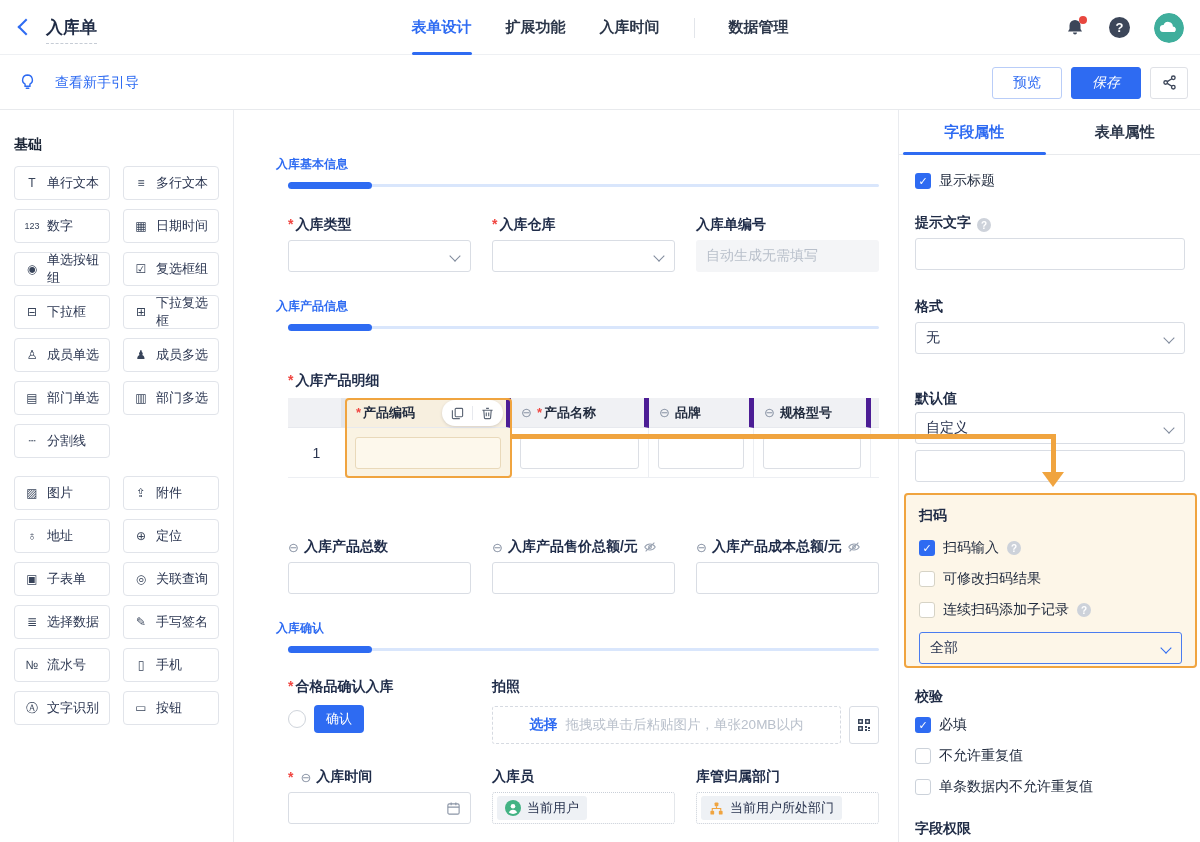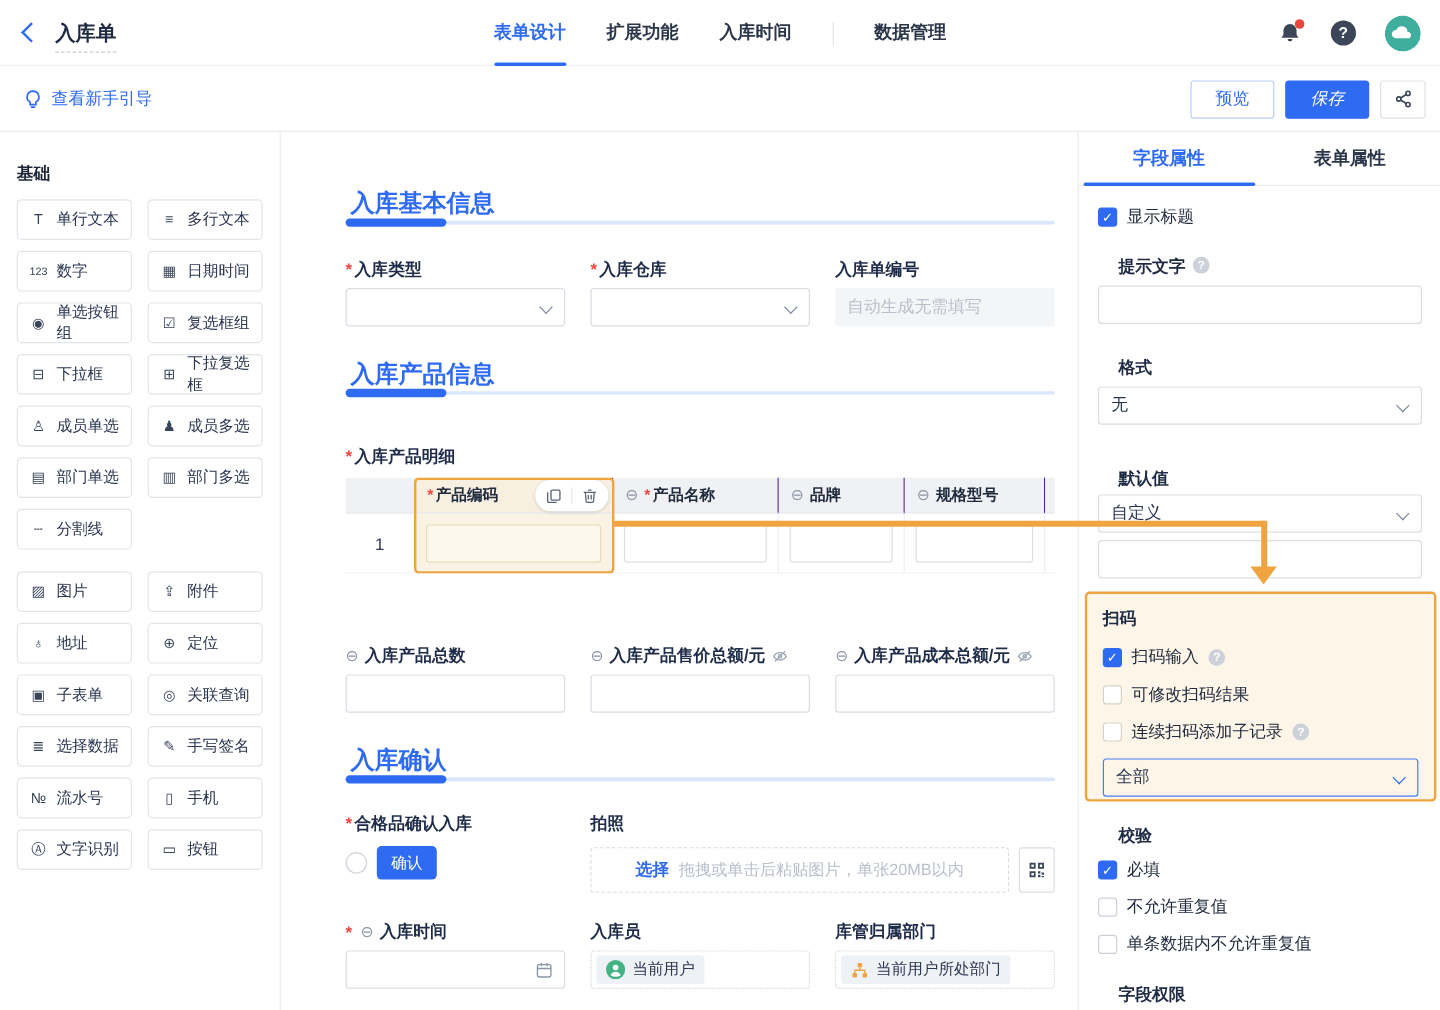--- a/index.html
+++ b/index.html
@@ -24,62 +24,62 @@
   .h-right { position:absolute; right:16px; top:0; height:55px; display:flex; align-items:center; gap:24px; }
   .bell-wrap { position:relative; width:20px; height:20px; cursor:pointer; }
   .bell-dot { position:absolute; right:-2px; top:-2px; width:8px; height:8px; background:#e8473f; border-radius:50%; }
   .help-circle { width:21px; height:21px; border-radius:50%; background:#3c4659; color:#fff; font-size:13px;
             font-weight:700; display:flex; align-items:center; justify-content:center; cursor:pointer; }
   .avatar { width:30px; height:30px; border-radius:50%; cursor:pointer; }
 
   
   .toolbar { position:absolute; left:0; top:56px; width:1200px; height:54px; background:#fff;
              border-bottom:1px solid #e8eaed; display:flex; align-items:center; }
-  .guide { position:absolute; left:20px; display:flex; align-items:center; gap:8px; color:#2e6bf2;
+  .guide { position:absolute; left:20px; display:flex; align-items:flex-start; gap:20px; color:#2e6bf2;
            font-size:14px; cursor:pointer; }
   .tb-right { position:absolute; right:12px; display:flex; align-items:center; gap:9px; }
   .btn { height:32px; border-radius:3px; font-size:14px; display:flex; align-items:center;
          justify-content:center; cursor:pointer; }
   .btn-preview { width:70px; border:1px solid #b9cdf8; color:#2e6bf2; background:#fff; }
   .btn-save { width:70px; background:#2e6bf2; color:#fff; border:1px solid #2e6bf2;font-style:italic; }
   .btn-share { width:38px; border:1px solid #dfe1e6; background:#fff; }
 
   
   .sidebar { position:absolute; left:0; top:110px; width:234px; height:732px; background:#fff;
              border-right:1px solid #e9ebef; padding:14px; }
   .sb-title { font-size:14px; font-weight:700; color:#1b2536; margin:12px 0 12px 0; }
   .sb-grid { display:grid; grid-template-columns:1fr 1fr; gap:9px 13px; }
   .f-item { height:34px; border:1px solid #e1e4ea; border-radius:4px; background:#fff; display:flex;
             align-items:center; padding-left:9px; gap:7px; font-size:13px; color:#2a3550; cursor:grab; }
   .fi { width:16px; text-align:center; font-size:12px; color:#38445a; flex:none; }
   .sb-gap { height:18px; }
 
   
   .canvas { position:absolute; left:264px; top:110px; width:634px; height:732px; background:#fff; }
-  .sec-head { position:absolute; left:28px; font-size:20px; font-weight:700; color:#2e6bf2; }
+  .sec-head { position:absolute; left:12px; font-size:12px; font-weight:700; color:#2e6bf2; }
   .sec-bar { position:absolute; left:24px; width:591px; height:7px; }
   .sec-bar .line { position:absolute; left:0; right:0; top:2px; height:3px; background:#d9e6fc; border-radius:2px; }
   .sec-bar .pill { position:absolute; left:0; top:0; width:84px; height:7px; background:#2e6bf2; border-radius:4px; }
   .fld-label { position:absolute; font-size:14px; font-weight:700; color:#1f2c49; display:flex;
                align-items:center; gap:5px; }
   .req::before { content:"*"; color:#f04641; margin-right:2px; font-weight:700; }
   .link-ic { color:#8b95a6; font-size:13px; font-weight:400; }
   .ctl { position:absolute; width:183px; height:32px; border:1px solid #d9dde4; border-radius:3px;
          background:#fff;text-align:right; }
   .select { cursor:pointer; }
   .chev { position:absolute; right:11px; top:11px; width:8px; height:8px; border-right:1.6px solid #7f8a9c;
           border-bottom:1.6px solid #7f8a9c; transform:rotate(45deg); }
   .ctl-disabled { background:#f4f5f7; border:none; display:flex; align-items:center; padding-left:10px;
                   color:#b9c0cb; font-size:14px; }
 
   
   .subtable { position:absolute; left:24px; top:288px; width:591px; height:80px; overflow:hidden; }
   .t-head { display:flex; height:30px; }
   .t-row { display:flex; height:50px; background:#fff; border-bottom:1px solid #edeff3; }
-  .th { flex:none; background:#f0f1f4; border-right:1px solid #4c1d95; border-bottom:1px solid #e7e9ee;
+  .th { flex:none; background:#f0f1f4; border-right:5px solid #4c1d95; border-bottom:1px solid #e7e9ee;
         display:flex; align-items:center; padding-left:10px; gap:5px; font-size:13px; font-weight:700;
         color:#222c3f; cursor:pointer; position:relative; }
   .td { flex:none; border-right:1px solid #eceef2; display:flex; align-items:center; justify-content:center; }
   .c-num { width:58px; } .c-1 { width:165px; } .c-2 { width:138px; } .c-3 { width:105px; }
   .c-4 { width:117px; } .c-5 { width:60px; }
   .th.c-num { border-right-color:#e4e6eb; }
   .td.c-num { font-size:14px; color:#2a3550; }
   .cell-input { width:calc(100% - 18px); height:32px; border:1px solid #dcdfe5; border-radius:3px; background:#fff; }
   .th.sel { background:#f7efdf; }
   .td.sel { background:#faf3e3; }
@@ -114,21 +114,21 @@
            border-left:1px solid #e9ebef; }
   .p-tabs { position:absolute; left:0; top:0; width:100%; height:45px; display:flex;
             border-bottom:1px solid #e8eaed; }
   .p-tab { flex:1; display:flex; align-items:center; justify-content:center; font-size:15px;
            color:#2b3649; cursor:pointer; position:relative; font-weight:600;text-align:center; }
   .p-tab.active { color:#2e6bf2; }
   .p-tab.active::after { content:""; position:absolute; left:4px; right:4px; bottom:-1px; height:3px;
            background:#2e6bf2; border-radius:2px; }
   .p-row { position:absolute; left:16px; display:flex; align-items:center; gap:8px; font-size:14px; color:#222c3f; }
   .p-label { position:absolute; left:16px; font-size:14px; font-weight:700; color:#1f2b45; display:flex;
-           align-items:flex-start; gap:6px;margin-left:17px; }
+           align-items:flex-end; gap:6px; }
   .p-input { position:absolute; left:16px; width:270px; height:32px; border:1px solid #d9dde4;
            border-radius:3px; background:#fff; }
   .p-select { position:absolute; left:16px; width:270px; height:32px; border:1px solid #d9dde4;
            border-radius:3px; background:#fff; display:flex; align-items:center; padding-left:10px;
            font-size:14px; color:#2a3550; cursor:pointer; }
   .cb { width:16px; height:16px; border-radius:3px; flex:none; cursor:pointer; display:flex;
         align-items:center; justify-content:center; }
   .cb.on { background:#2e6bf2; color:#fff; font-size:11px; font-weight:700; }
   .cb.off { background:#fff; border:1px solid #ccd2da; }
   .help-sm { width:14px; height:14px; border-radius:50%; background:#cdd2da; color:#fff; font-size:10px;

